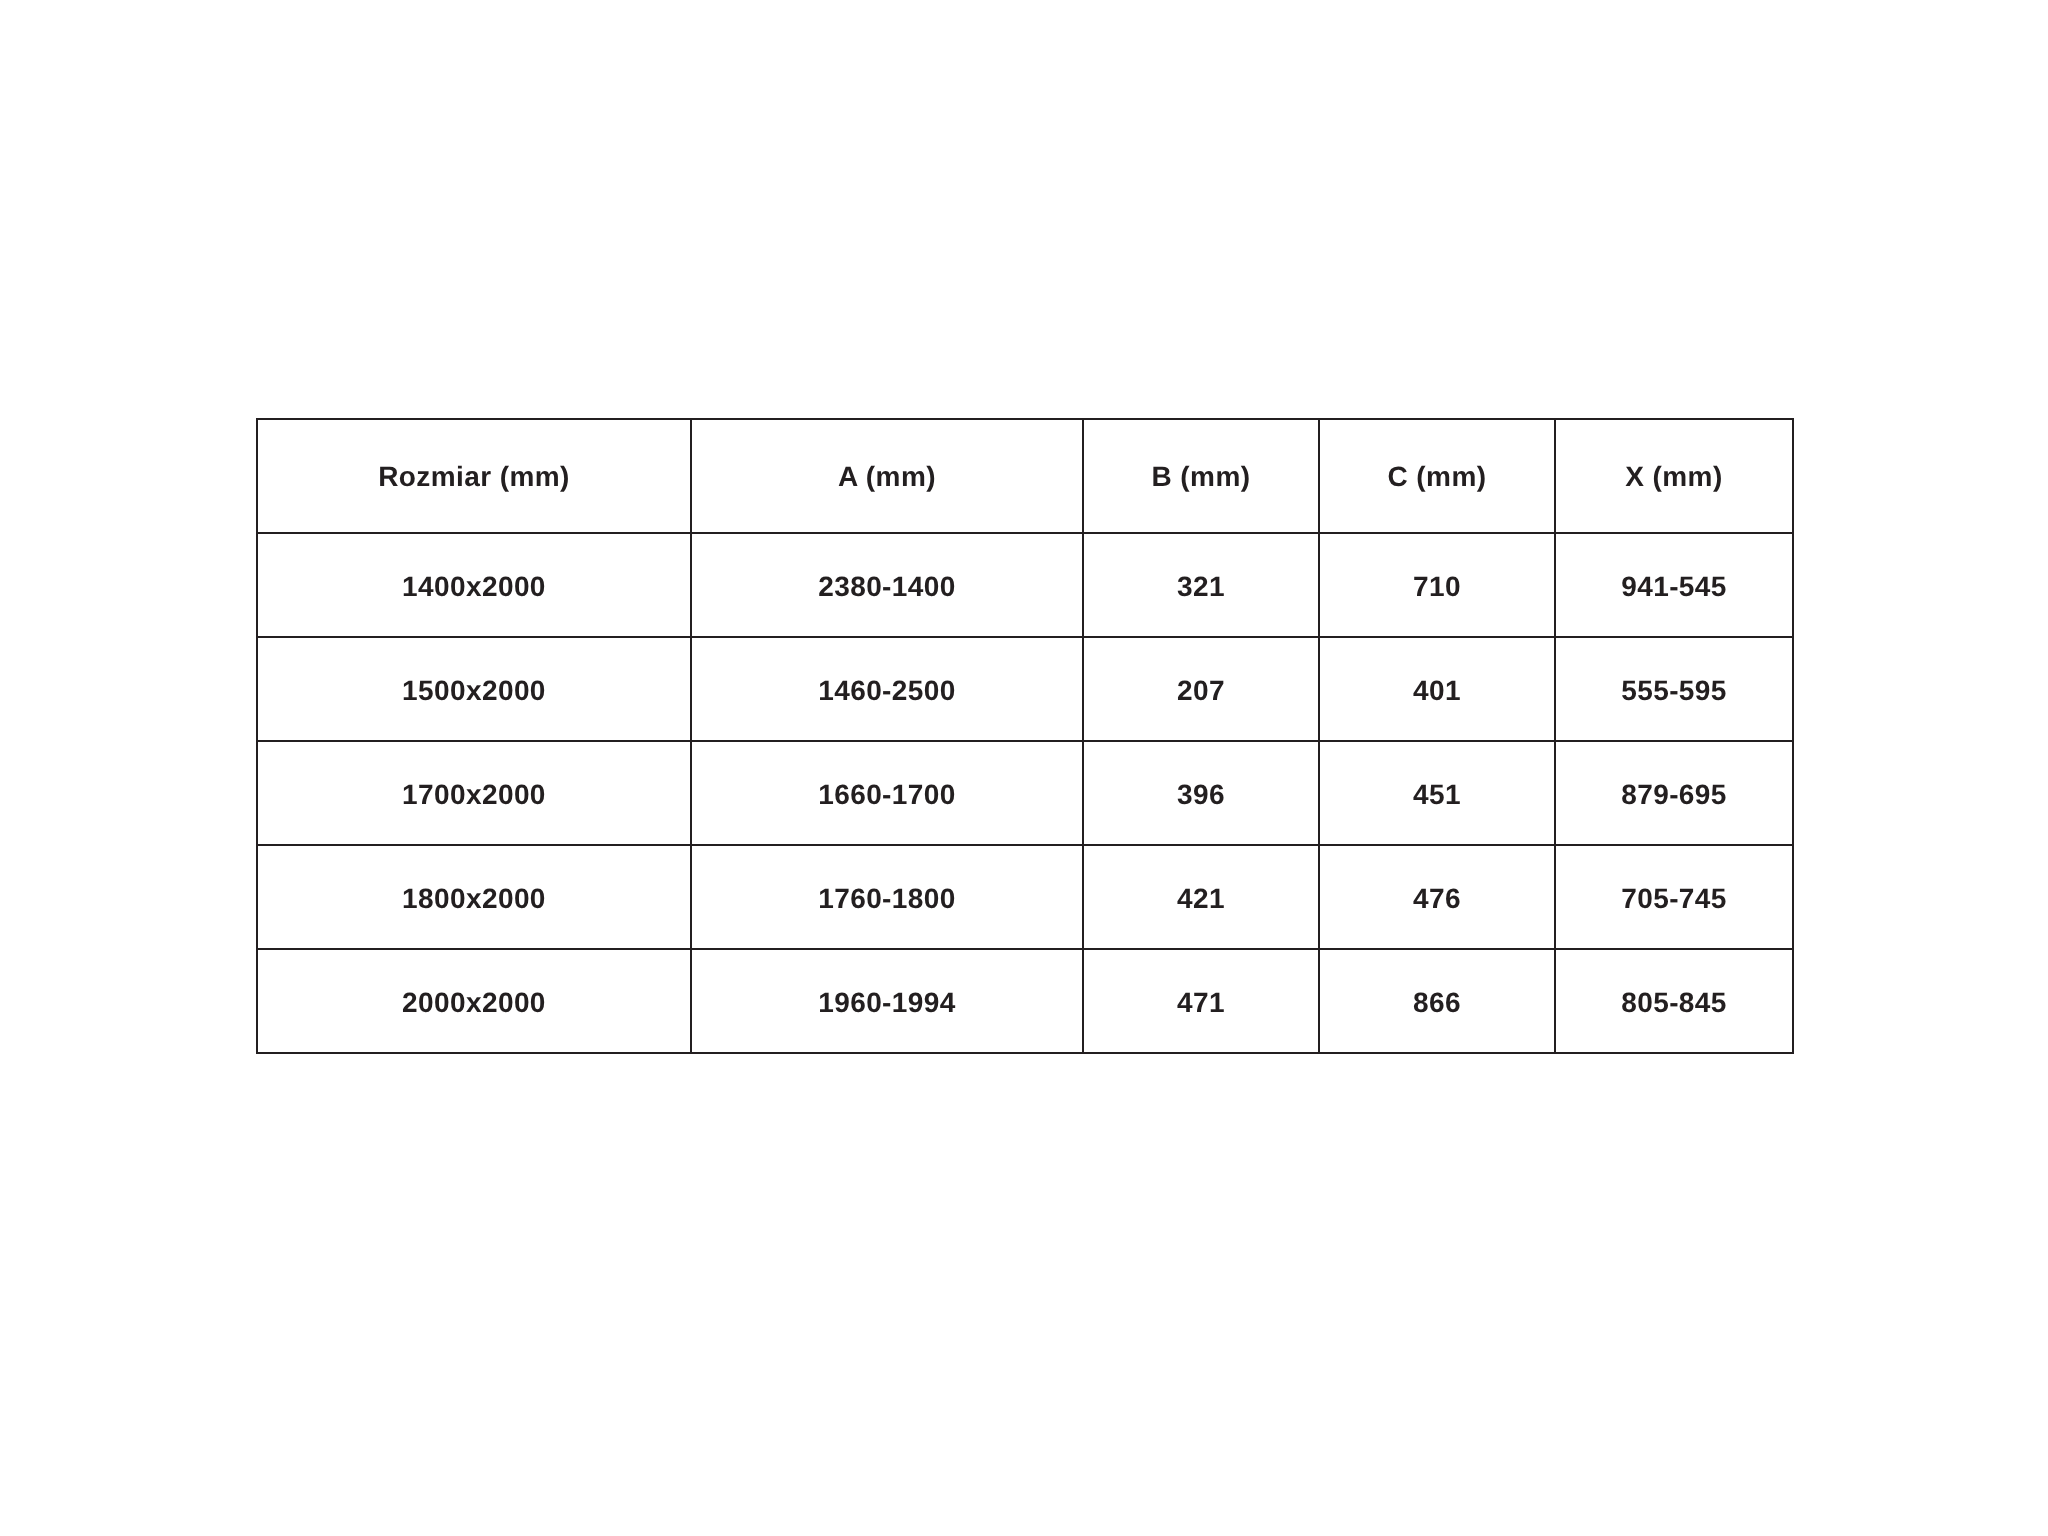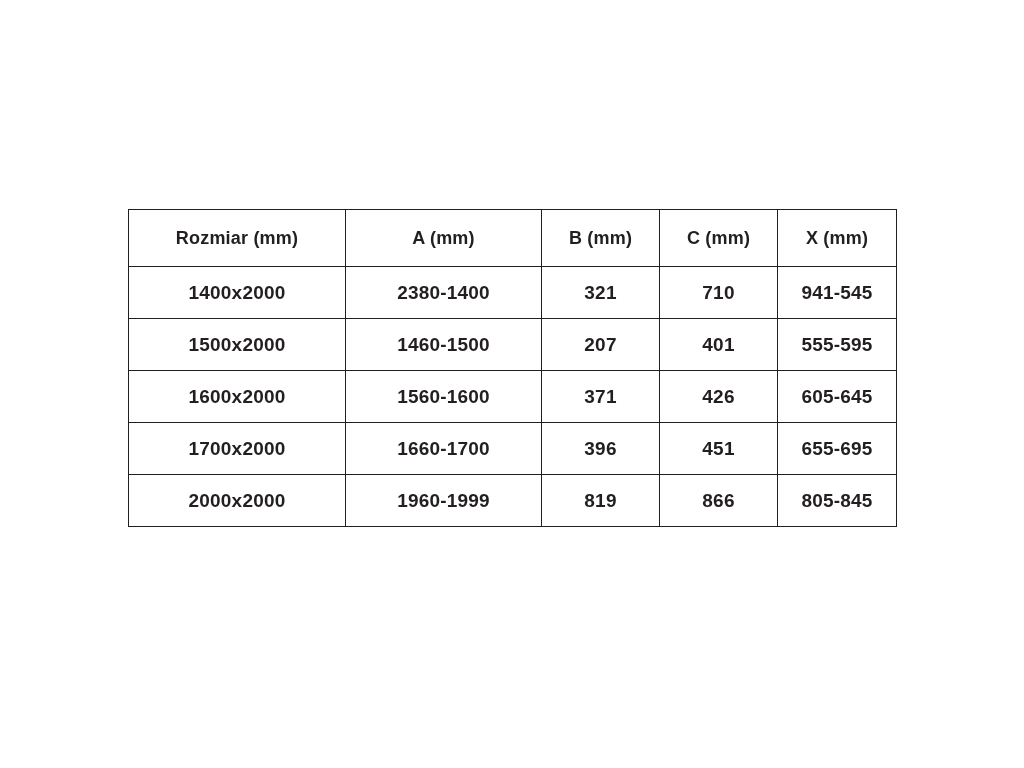--- a/index.html
+++ b/index.html
@@ -34,26 +34,26 @@
   table.size-table td {
     border: 1px solid #231f20;
     text-align: center;
     vertical-align: middle;
     color: #231f20;
     font-weight: bold;
     font-family: "Liberation Sans", sans-serif;
   }
   table.size-table th {
     height: 54px;
-    font-size: 18px;
+    font-size: 14px;
     letter-spacing: 0.2px;
   }
   table.size-table td {
     height: 49px;
-    font-size: 19px;
+    font-size: 14px;
     letter-spacing: 0.2px;
   }
   
   col.c0 { width: 217px; }
   col.c1 { width: 196px; }
   col.c2 { width: 118px; }
   col.c3 { width: 118px; }
   col.c4 { width: 119px; }
 </style>
 </head>
@@ -81,42 +81,42 @@
       <tbody>
         <tr>
           <td>1400x2000</td>
           <td>2380-1400</td>
           <td>321</td>
           <td>710</td>
           <td>941-545</td>
         </tr>
         <tr>
           <td>1500x2000</td>
-          <td>1460-1500</td>
+          <td>1460-2500</td>
           <td>207</td>
           <td>401</td>
           <td>555-595</td>
-        </tr>
-        <tr>
-          <td>1600x2000</td>
-          <td>1560-1600</td>
-          <td>371</td>
-          <td>426</td>
-          <td>605-645</td>
         </tr>
         <tr>
           <td>1700x2000</td>
           <td>1660-1700</td>
           <td>396</td>
           <td>451</td>
-          <td>655-695</td>
+          <td>879-695</td>
+        </tr>
+        <tr>
+          <td>1800x2000</td>
+          <td>1760-1800</td>
+          <td>421</td>
+          <td>476</td>
+          <td>705-745</td>
         </tr>
         <tr>
           <td>2000x2000</td>
-          <td>1960-1999</td>
-          <td>819</td>
+          <td>1960-1994</td>
+          <td>471</td>
           <td>866</td>
           <td>805-845</td>
         </tr>
       </tbody>
     </table>
   </div>
 </div>
 
 </body></html>

